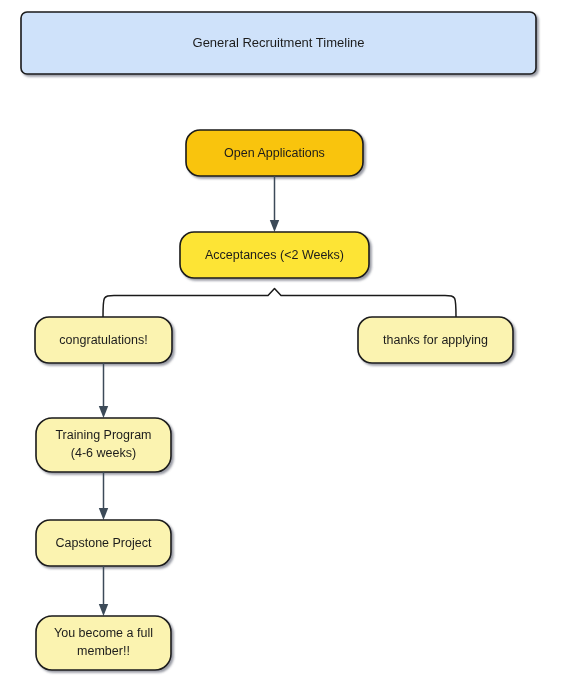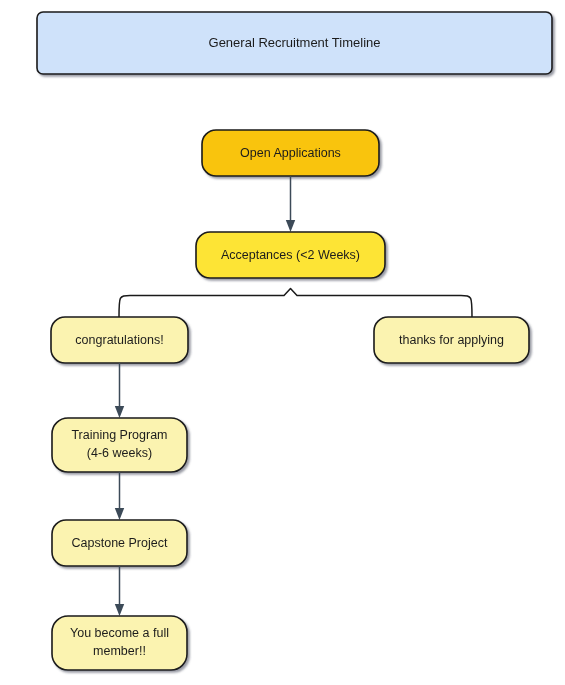--- a/index.html
+++ b/index.html
@@ -10,21 +10,20 @@
   body {
     width: 565px;
     height: 685px;
     font-family: "Liberation Sans", "DejaVu Sans", sans-serif;
     overflow: hidden;
   }
   #flowchart-root {
     position: relative;
     width: 528px;
     height: 685px;
-    padding-left: 16px;
   }
   svg.diagram {
     display: block;
     width: 565px;
     height: 685px;
   }
   .node-shape {
     stroke: #1a1a1a;
     stroke-width: 1.6;
   }

